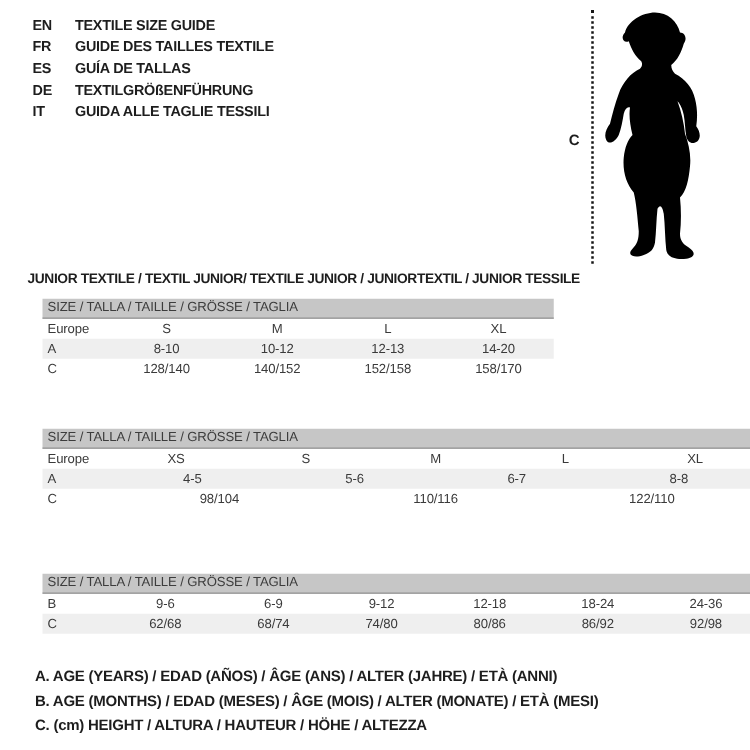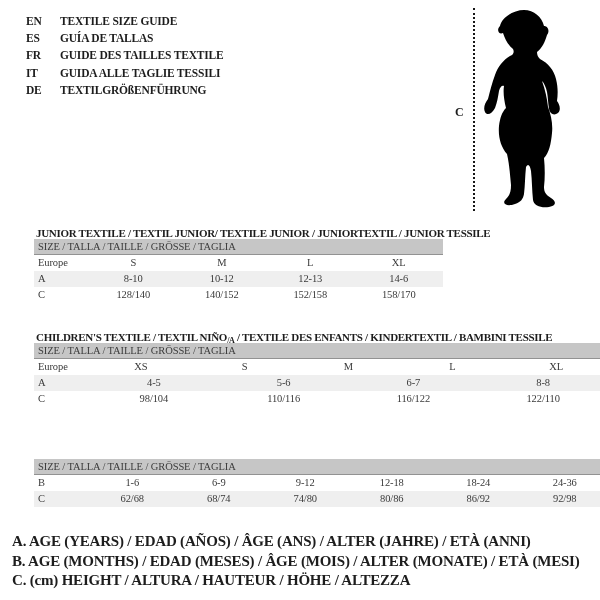--- a/index.html
+++ b/index.html
@@ -1,81 +1,81 @@
 <!DOCTYPE html>
 <html><head>
 <meta charset="utf-8">
 <style>
   html, body { margin:0; padding:0; background:#ffffff; }
   body { width:600px; height:600px; font-family:"Liberation Sans", sans-serif; }
-  .page { position:relative; width:600px; height:600px; background:#ffffff; overflow:hidden; color:#2e2e2e;font-family:Liberation Serif, serif; }
+  .page { position:relative; width:600px; height:600px; background:#ffffff; overflow:hidden; color:#2e2e2e; }
 
   
   .langs { position:absolute; left:26px; top:12px; }
   .lang-row { display:flex; height:17.4px; align-items:center; font-weight:bold;
               font-size:11.5px; letter-spacing:-0.2px; color:#1d1d1d; white-space:nowrap; }
   .lang-code { width:34px; }
 
   
   .dotline { position:absolute; left:473px; top:8px; height:203px; width:0;
              border-left:2px dotted #161616; }
   .c-label { position:absolute; left:455px; top:105px; font-weight:bold;
              font-size:12px; color:#1d1d1d; }
   .baby { position:absolute; left:481px; top:6px; width:88px; height:206px; }
   .baby path { fill:#000000; }
 
   
-  .sec-title { position:absolute; left:36px; font-weight:bold; font-size:11px;
-               letter-spacing:-0.3px; color:#1d1d1d; white-space:nowrap;margin-top:10px; }
+  .sec-title { position:absolute; left:22px; font-weight:bold; font-size:11px;
+               letter-spacing:-0.3px; color:#1d1d1d; white-space:nowrap; }
   .t1 { top:217px; }
   .t2 { top:321px; }
   .t3 { top:425px; line-height:15.5px; }
   .sub { font-size:8px; vertical-align:-2px; }
 
   
   .tbl { position:absolute; left:34px; font-size:10.5px; color:#3a3a3a; letter-spacing:-0.1px; }
   .tbl1 { top:239px; width:409px; }
   .tbl2 { top:343px; width:574px; }
   .tbl3 { top:459px; width:574px; }
   .bar { height:15px; line-height:15px; background:#c6c6c6; border-bottom:1px solid #929292;
          padding-left:4px; color:#3c3c3c; }
   .row { display:flex; height:16px; line-height:16px; }
   .row.shaded { background:#efefef; }
   .lbl { width:55px; padding-left:4px; box-sizing:border-box; text-align:left; }
   .cell { flex:1; text-align:center; }
 
   
-  .notes { position:absolute; left:12px; top:532px; font-weight:bold; font-size:15px;
+  .notes { position:absolute; left:28px; top:532px; font-weight:bold; font-size:12px;
            letter-spacing:-0.2px; color:#1d1d1d; line-height:19.5px; white-space:nowrap; }
 </style>
 </head>
 <body>
 
 <div class="page">
 
   <div class="langs">
     <div class="lang-row">
       <span class="lang-code">EN</span>
       <span class="lang-name">TEXTILE SIZE GUIDE</span>
     </div>
     <div class="lang-row">
+      <span class="lang-code">FR</span>
+      <span class="lang-name">GUIDE DES TAILLES TEXTILE</span>
+    </div>
+    <div class="lang-row">
       <span class="lang-code">ES</span>
       <span class="lang-name">GUÍA DE TALLAS</span>
     </div>
     <div class="lang-row">
-      <span class="lang-code">FR</span>
-      <span class="lang-name">GUIDE DES TAILLES TEXTILE</span>
+      <span class="lang-code">DE</span>
+      <span class="lang-name">TEXTILGRÖßENFÜHRUNG</span>
     </div>
     <div class="lang-row">
       <span class="lang-code">IT</span>
       <span class="lang-name">GUIDA ALLE TAGLIE TESSILI</span>
-    </div>
-    <div class="lang-row">
-      <span class="lang-code">DE</span>
-      <span class="lang-name">TEXTILGRÖßENFÜHRUNG</span>
     </div>
   </div>
 
   <div class="dotline"></div>
   <div class="c-label">C</div>
   <svg class="baby" viewBox="0 0 88 206" aria-hidden="true">
     <path d="M43 4
              C53 4 61 11 63 20
              C67 20 69 25 66 29
              C64 36 61 42 56 46
@@ -123,34 +123,31 @@
       <span class="cell">S</span>
       <span class="cell">M</span>
       <span class="cell">L</span>
       <span class="cell">XL</span>
     </div>
     <div class="row shaded">
       <span class="lbl">A</span>
       <span class="cell">8-10</span>
       <span class="cell">10-12</span>
       <span class="cell">12-13</span>
-      <span class="cell">14-6</span>
+      <span class="cell">14-20</span>
     </div>
     <div class="row">
       <span class="lbl">C</span>
       <span class="cell">128/140</span>
       <span class="cell">140/152</span>
       <span class="cell">152/158</span>
       <span class="cell">158/170</span>
     </div>
   </div>
 
-  <div class="sec-title t2">
-    <span>CHILDREN'S TEXTILE / TEXTIL NIÑO</span><span class="sub">/A</span><span> / TEXTILE DES ENFANTS / KINDERTEXTIL / BAMBINI TESSILE</span>
-  </div>
   <div class="tbl tbl2">
     <div class="bar">SIZE / TALLA / TAILLE / GRÖSSE / TAGLIA</div>
     <div class="row">
       <span class="lbl">Europe</span>
       <span class="cell">XS</span>
       <span class="cell">S</span>
       <span class="cell">M</span>
       <span class="cell">L</span>
       <span class="cell">XL</span>
     </div>
@@ -158,30 +155,29 @@
       <span class="lbl">A</span>
       <span class="cell">4-5</span>
       <span class="cell">5-6</span>
       <span class="cell">6-7</span>
       <span class="cell">8-8</span>
     </div>
     <div class="row">
       <span class="lbl">C</span>
       <span class="cell">98/104</span>
       <span class="cell">110/116</span>
-      <span class="cell">116/122</span>
       <span class="cell">122/110</span>
     </div>
   </div>
 
   <div class="tbl tbl3">
     <div class="bar">SIZE / TALLA / TAILLE / GRÖSSE / TAGLIA</div>
     <div class="row">
       <span class="lbl">B</span>
-      <span class="cell">1-6</span>
+      <span class="cell">9-6</span>
       <span class="cell">6-9</span>
       <span class="cell">9-12</span>
       <span class="cell">12-18</span>
       <span class="cell">18-24</span>
       <span class="cell">24-36</span>
     </div>
     <div class="row shaded">
       <span class="lbl">C</span>
       <span class="cell">62/68</span>
       <span class="cell">68/74</span>

